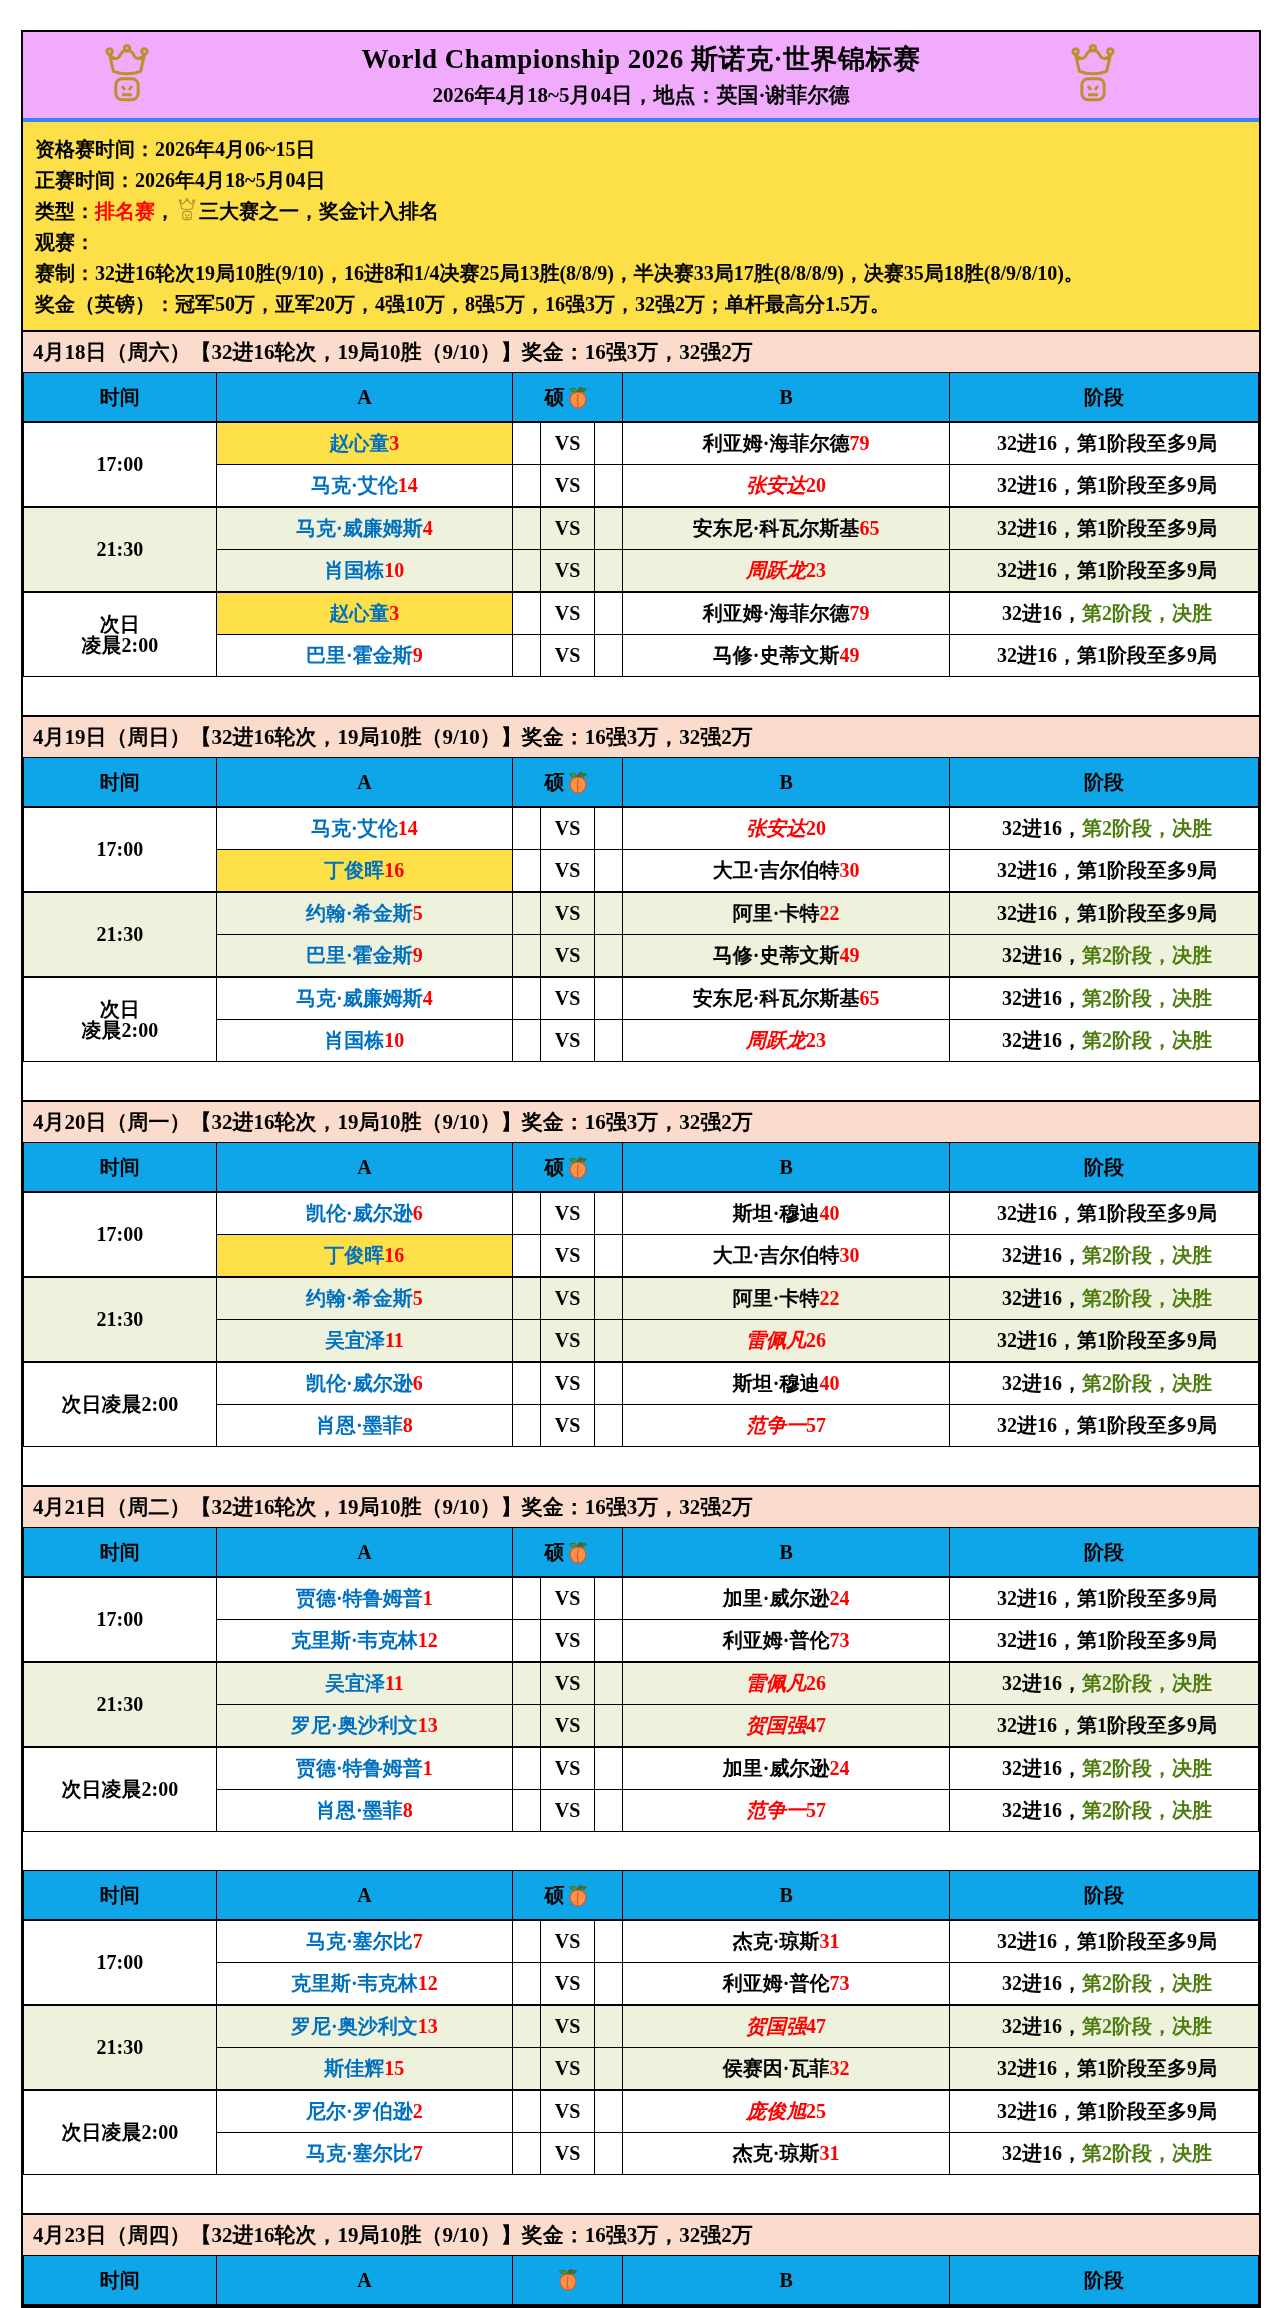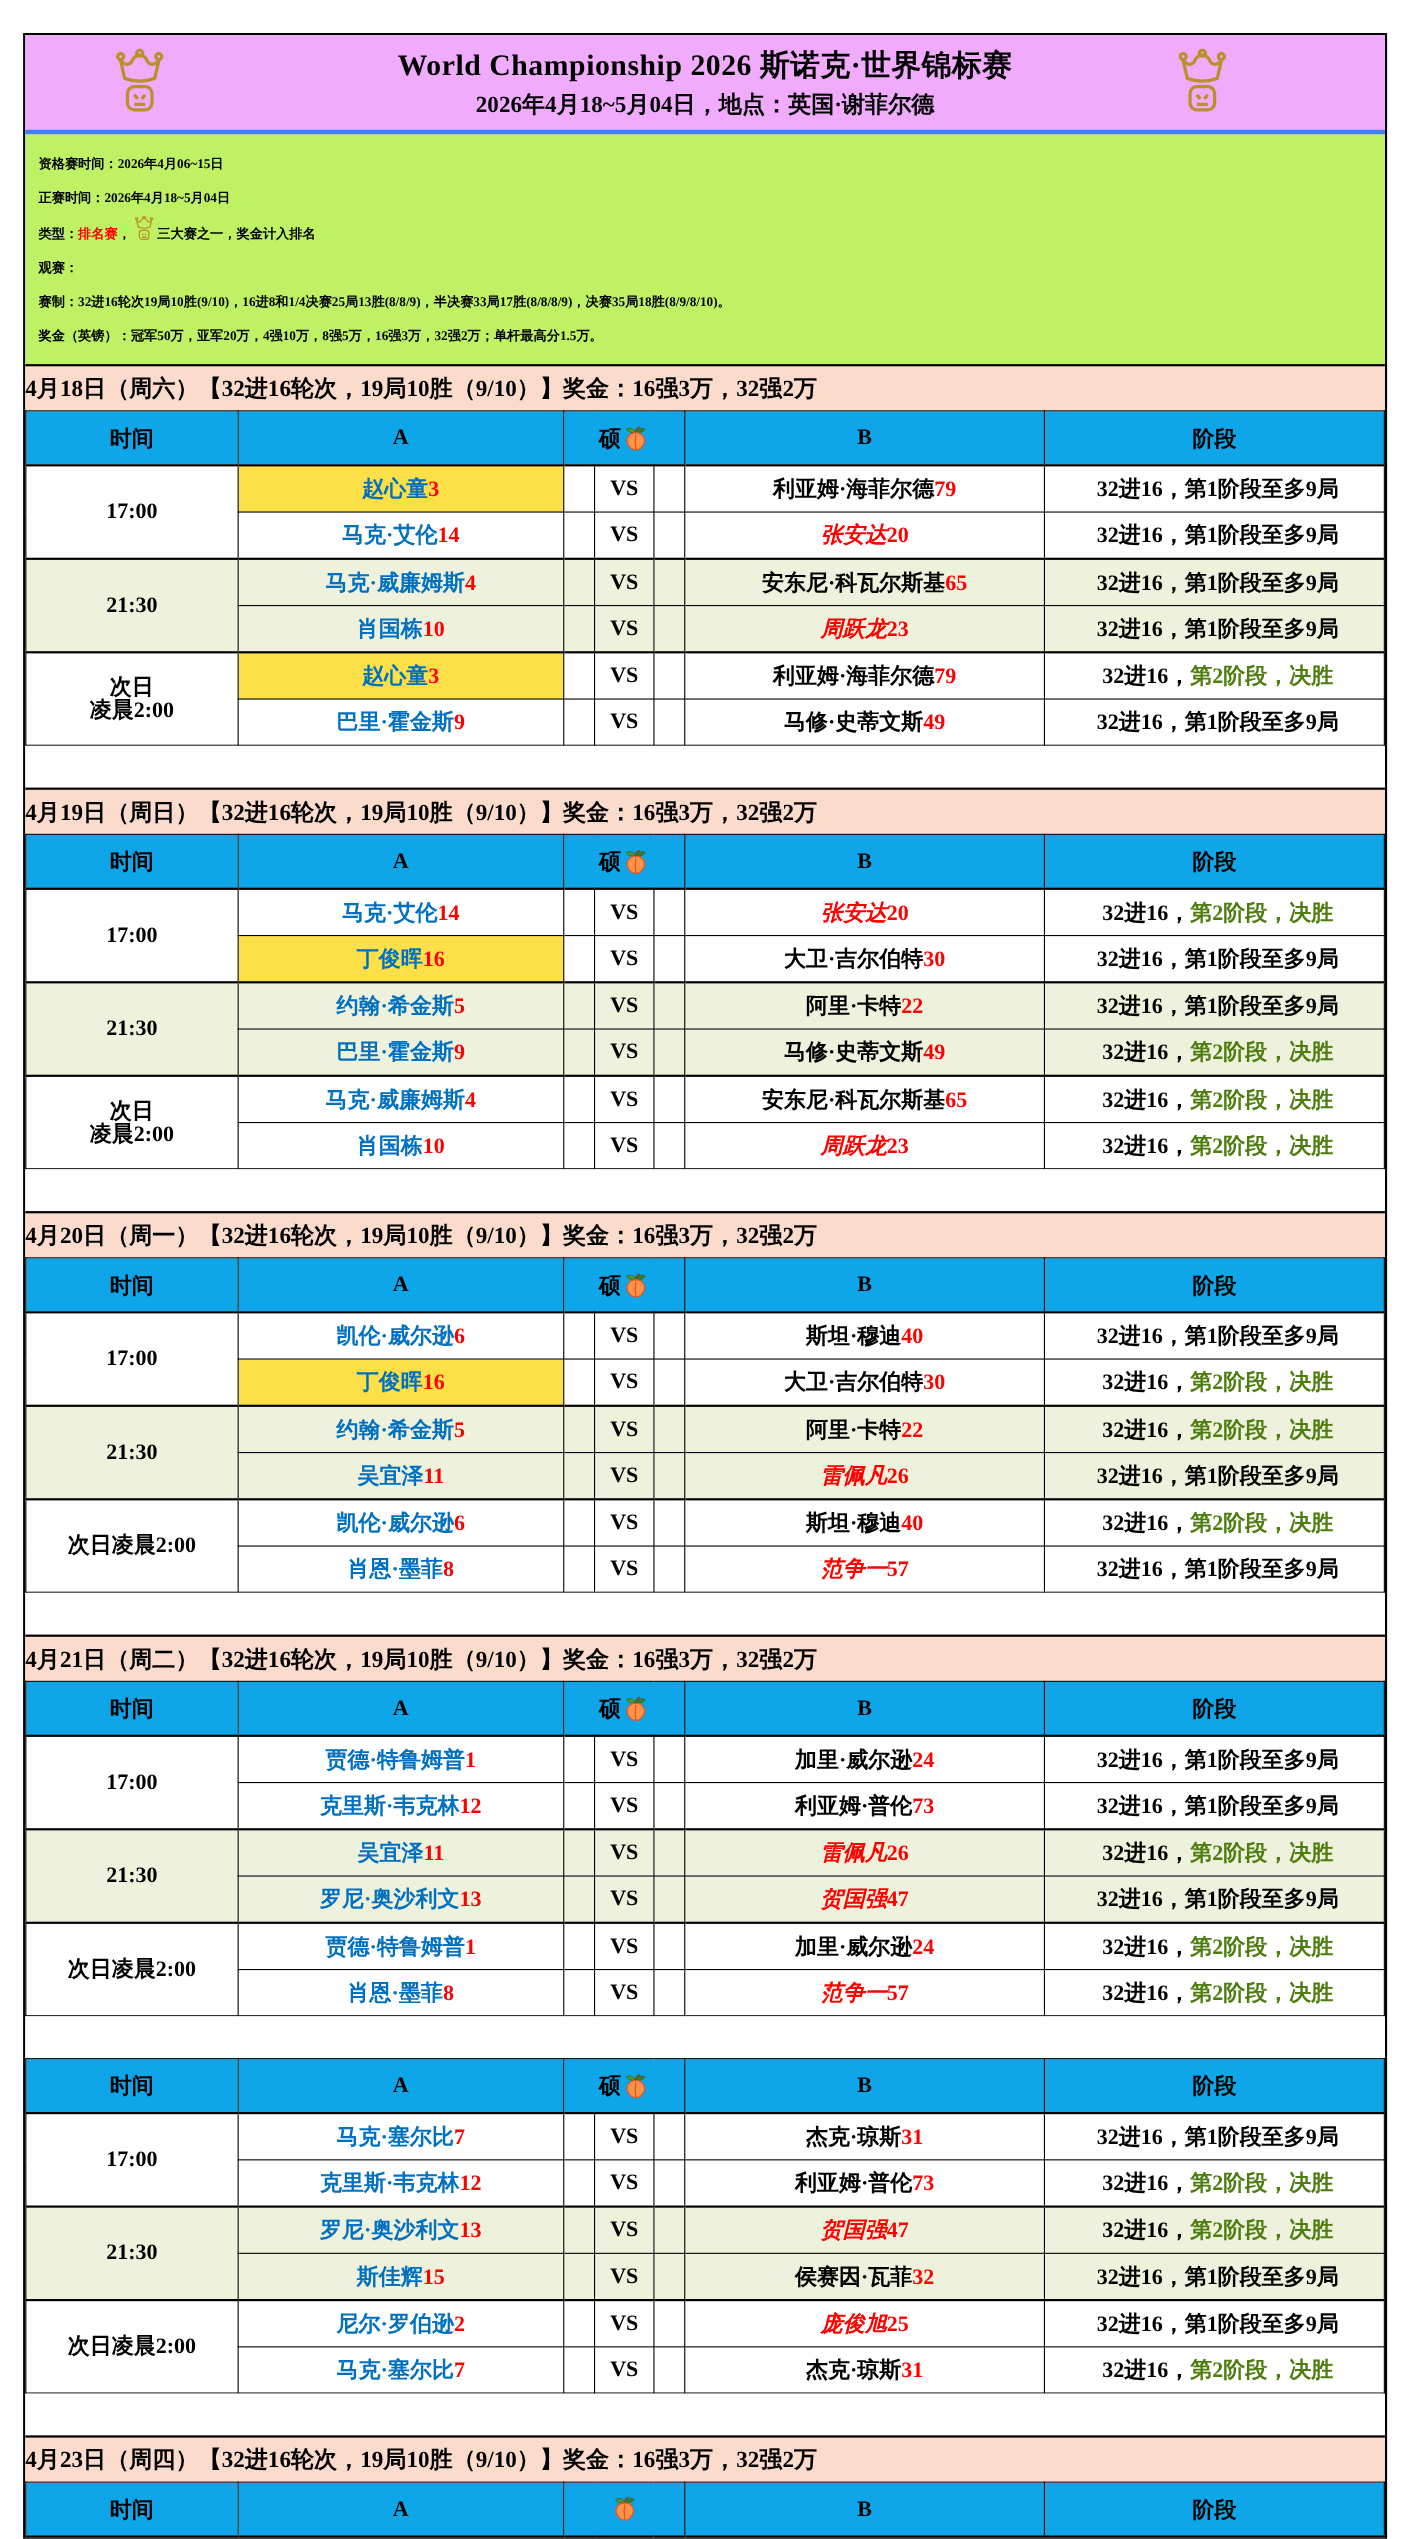--- a/index.html
+++ b/index.html
@@ -9,25 +9,25 @@
   }
   .frame{position:absolute;left:21px;top:30px;width:1236px;border:2px solid #000;background:#fff;}
   
   .title-block{position:relative;background:#f0abfc;height:86px;text-align:center;border-bottom:4px solid #3b82f6;overflow:hidden;}
   .title-line{font-size:27px;padding-top:9px;letter-spacing:.5px;}
   .subtitle-line{font-size:21px;margin-top:4px;}
   .crown{position:absolute;top:12px;width:52px;height:62px;}
   .crown.left{left:78px;}
   .crown.right{right:140px;}
   
-  .info-block{background:#bef264;padding:12px 12px 10px 12px;font-size:12px;line-height:31px;}
+  .info-block{background:#fde047;padding:12px 12px 10px 12px;font-size:20px;line-height:31px;}
   .info-line .red-text{color:#FF0000;}
   .mini-crown{display:inline-block;width:22px;height:24px;vertical-align:-4px;margin:0 1px;}
   
-  .day-header{background:#FBDCCC;height:40px;line-height:40px;font-size:21px;border-top:2px solid #000;overflow:hidden;}
+  .day-header{background:#FBDCCC;height:40px;line-height:40px;font-size:21px;padding-left:10px;border-top:2px solid #000;overflow:hidden;}
   table{width:100%;border-collapse:collapse;table-layout:fixed;}
   th,td{border:1px solid #000;text-align:center;vertical-align:middle;overflow:hidden;}
   thead th{height:46px;background:#0ea5e9;font-size:20px;border-bottom:2px solid #000;}
   tbody td{height:39px;font-size:20px;background:#fff;}
   tr.band-g td{background:#EEF1DC;}
   tr.group-start td{border-top:2px solid #000;}
   td.time-cell{font-size:20px;line-height:21px;}
   td.a-cell.hl{background:#fde047;}
   .name-a{color:#0070C0;}
   .name-b{color:#000;}

